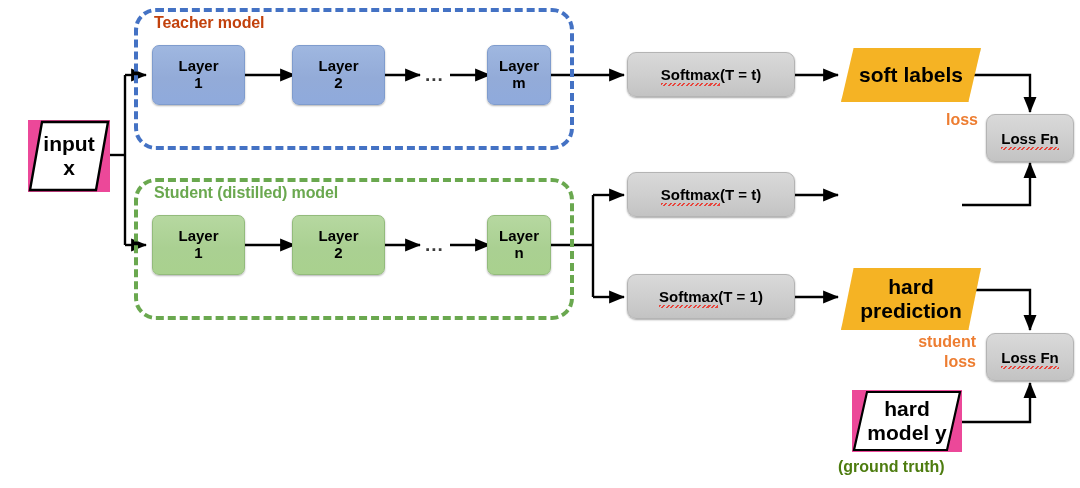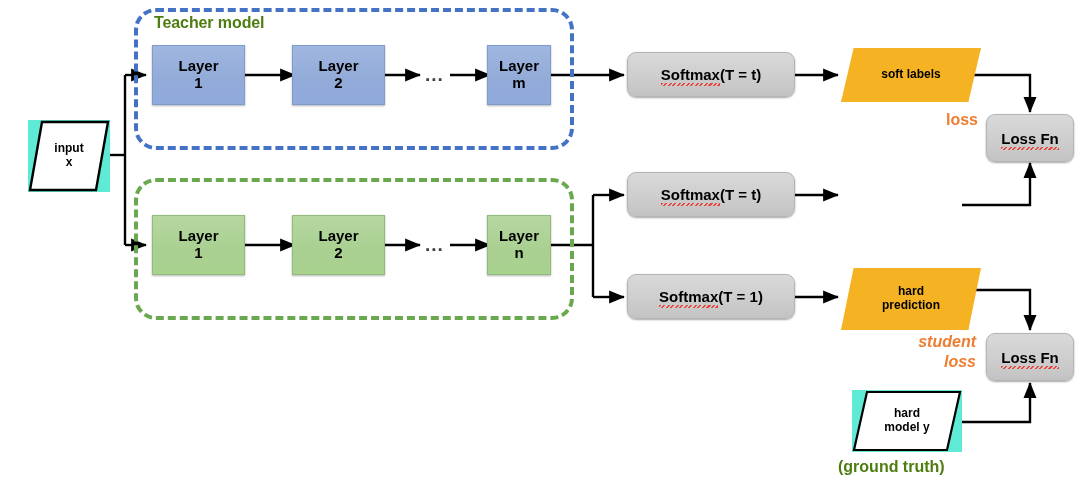--- a/index.html
+++ b/index.html
@@ -36,28 +36,28 @@
   .group-box.teacher { border-color: #4472c4; }
   .group-box.student { border-color: #6aa84f; }
 
   .group-title {
     position: absolute;
     font-weight: bold;
     font-size: 16px;
     letter-spacing: -0.1px;
     white-space: nowrap;
   }
-  .group-title.teacher { color: #4d7c0f; }
+  .group-title.teacher { color: #c2410c; }
   .group-title.student { color: #6aa84f; }
 
   
   .layer-box {
     position: absolute;
     box-sizing: border-box;
-    border-radius: 0;
+    border-radius: 7px;
     display: flex;
     flex-direction: column;
     align-items: center;
     justify-content: center;
     font-weight: bold;
     font-size: 15px;
     color: #000000;
     line-height: 1.12;
     box-shadow: 0 1px 2px rgba(0,0,0,0.30);
   }
@@ -110,32 +110,32 @@
 
   
   .para {
     position: absolute;
     box-sizing: border-box;
     display: flex;
     flex-direction: column;
     align-items: center;
     justify-content: center;
     font-weight: bold;
-    font-size: 12px;
+    font-size: 21px;
     color: #000000;
     line-height: 1.15;
     text-align: center;
   }
   .para.orange {
     background: #f5b324;
     clip-path: polygon(9% 0, 100% 0, 91% 100%, 0 100%);
     box-shadow: 0 1px 2px rgba(0,0,0,0.28);
   }
   .para.white {
-    background: #5eead4;
+    background: #ec4899;
   }
   .para.white .shape {
     position: absolute;
     left: 0; top: 0; right: 0; bottom: 0;
   }
 
   
   .loss-label {
     position: absolute;
     color: #ed7d31;
@@ -219,20 +219,21 @@
     <span>Layer</span>
     <span>2</span>
   </div>
   <div class="ellipsis" style="left:425px; top:64px;">...</div>
   <div class="layer-box teacher" style="left:487px; top:45px; width:64px; height:60px;">
     <span>Layer</span>
     <span>m</span>
   </div>
 
   <div class="group-box student" style="left:134px; top:178px; width:440px; height:142px;"></div>
+  <div class="group-title student" style="left:154px; top:184px;">Student (distilled) model</div>
 
   <div class="layer-box student" style="left:152px; top:215px; width:93px; height:60px;">
     <span>Layer</span>
     <span>1</span>
   </div>
   <div class="layer-box student" style="left:292px; top:215px; width:93px; height:60px;">
     <span>Layer</span>
     <span>2</span>
   </div>
   <div class="ellipsis" style="left:425px; top:234px;">...</div>
@@ -279,21 +280,21 @@
   <div class="ground-truth" style="left:838px; top:458px;">(ground truth)</div>
 
   <div class="loss-label" style="left:858px; top:110px; width:120px;">
     <div>loss</div>
   </div>
 
   <div class="proc-box" style="left:986px; top:114px; width:88px; height:48px;">
     <span class="spell-red bold">Loss Fn</span>
   </div>
 
-  <div class="loss-label" style="left:876px; top:332px; width:100px;font-style:italic;">
+  <div class="loss-label" style="left:876px; top:332px; width:100px;">
     <div>student</div>
     <div>loss</div>
   </div>
 
   <div class="proc-box" style="left:986px; top:333px; width:88px; height:48px;">
     <span class="spell-red bold">Loss Fn</span>
   </div>
 
 </div>
 

